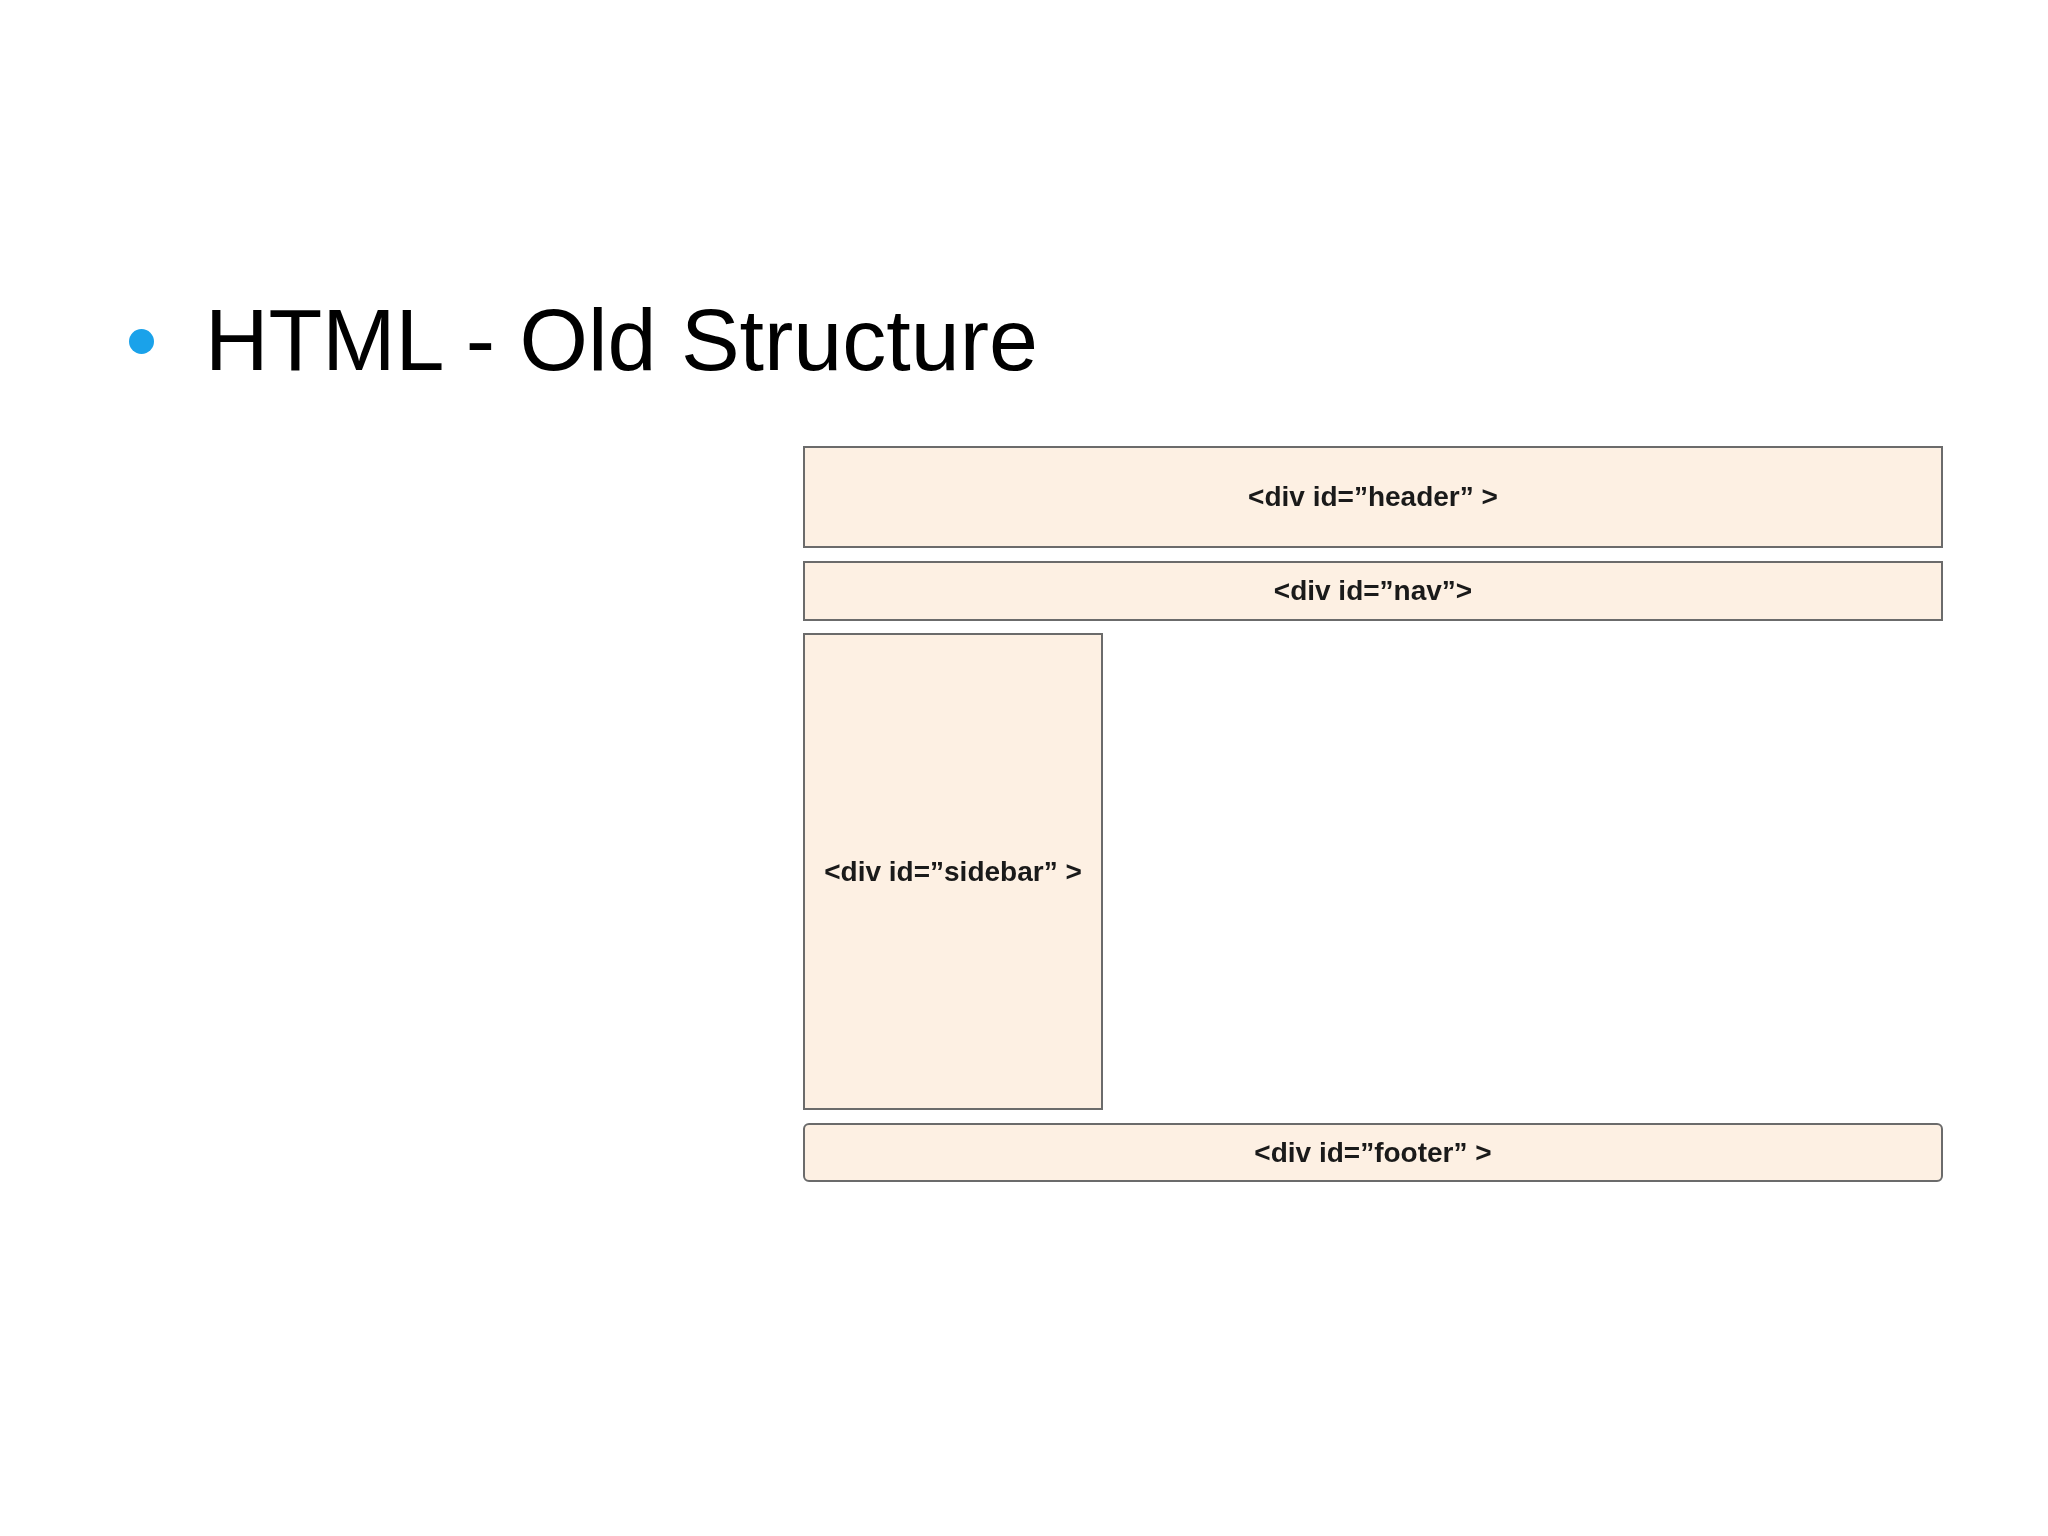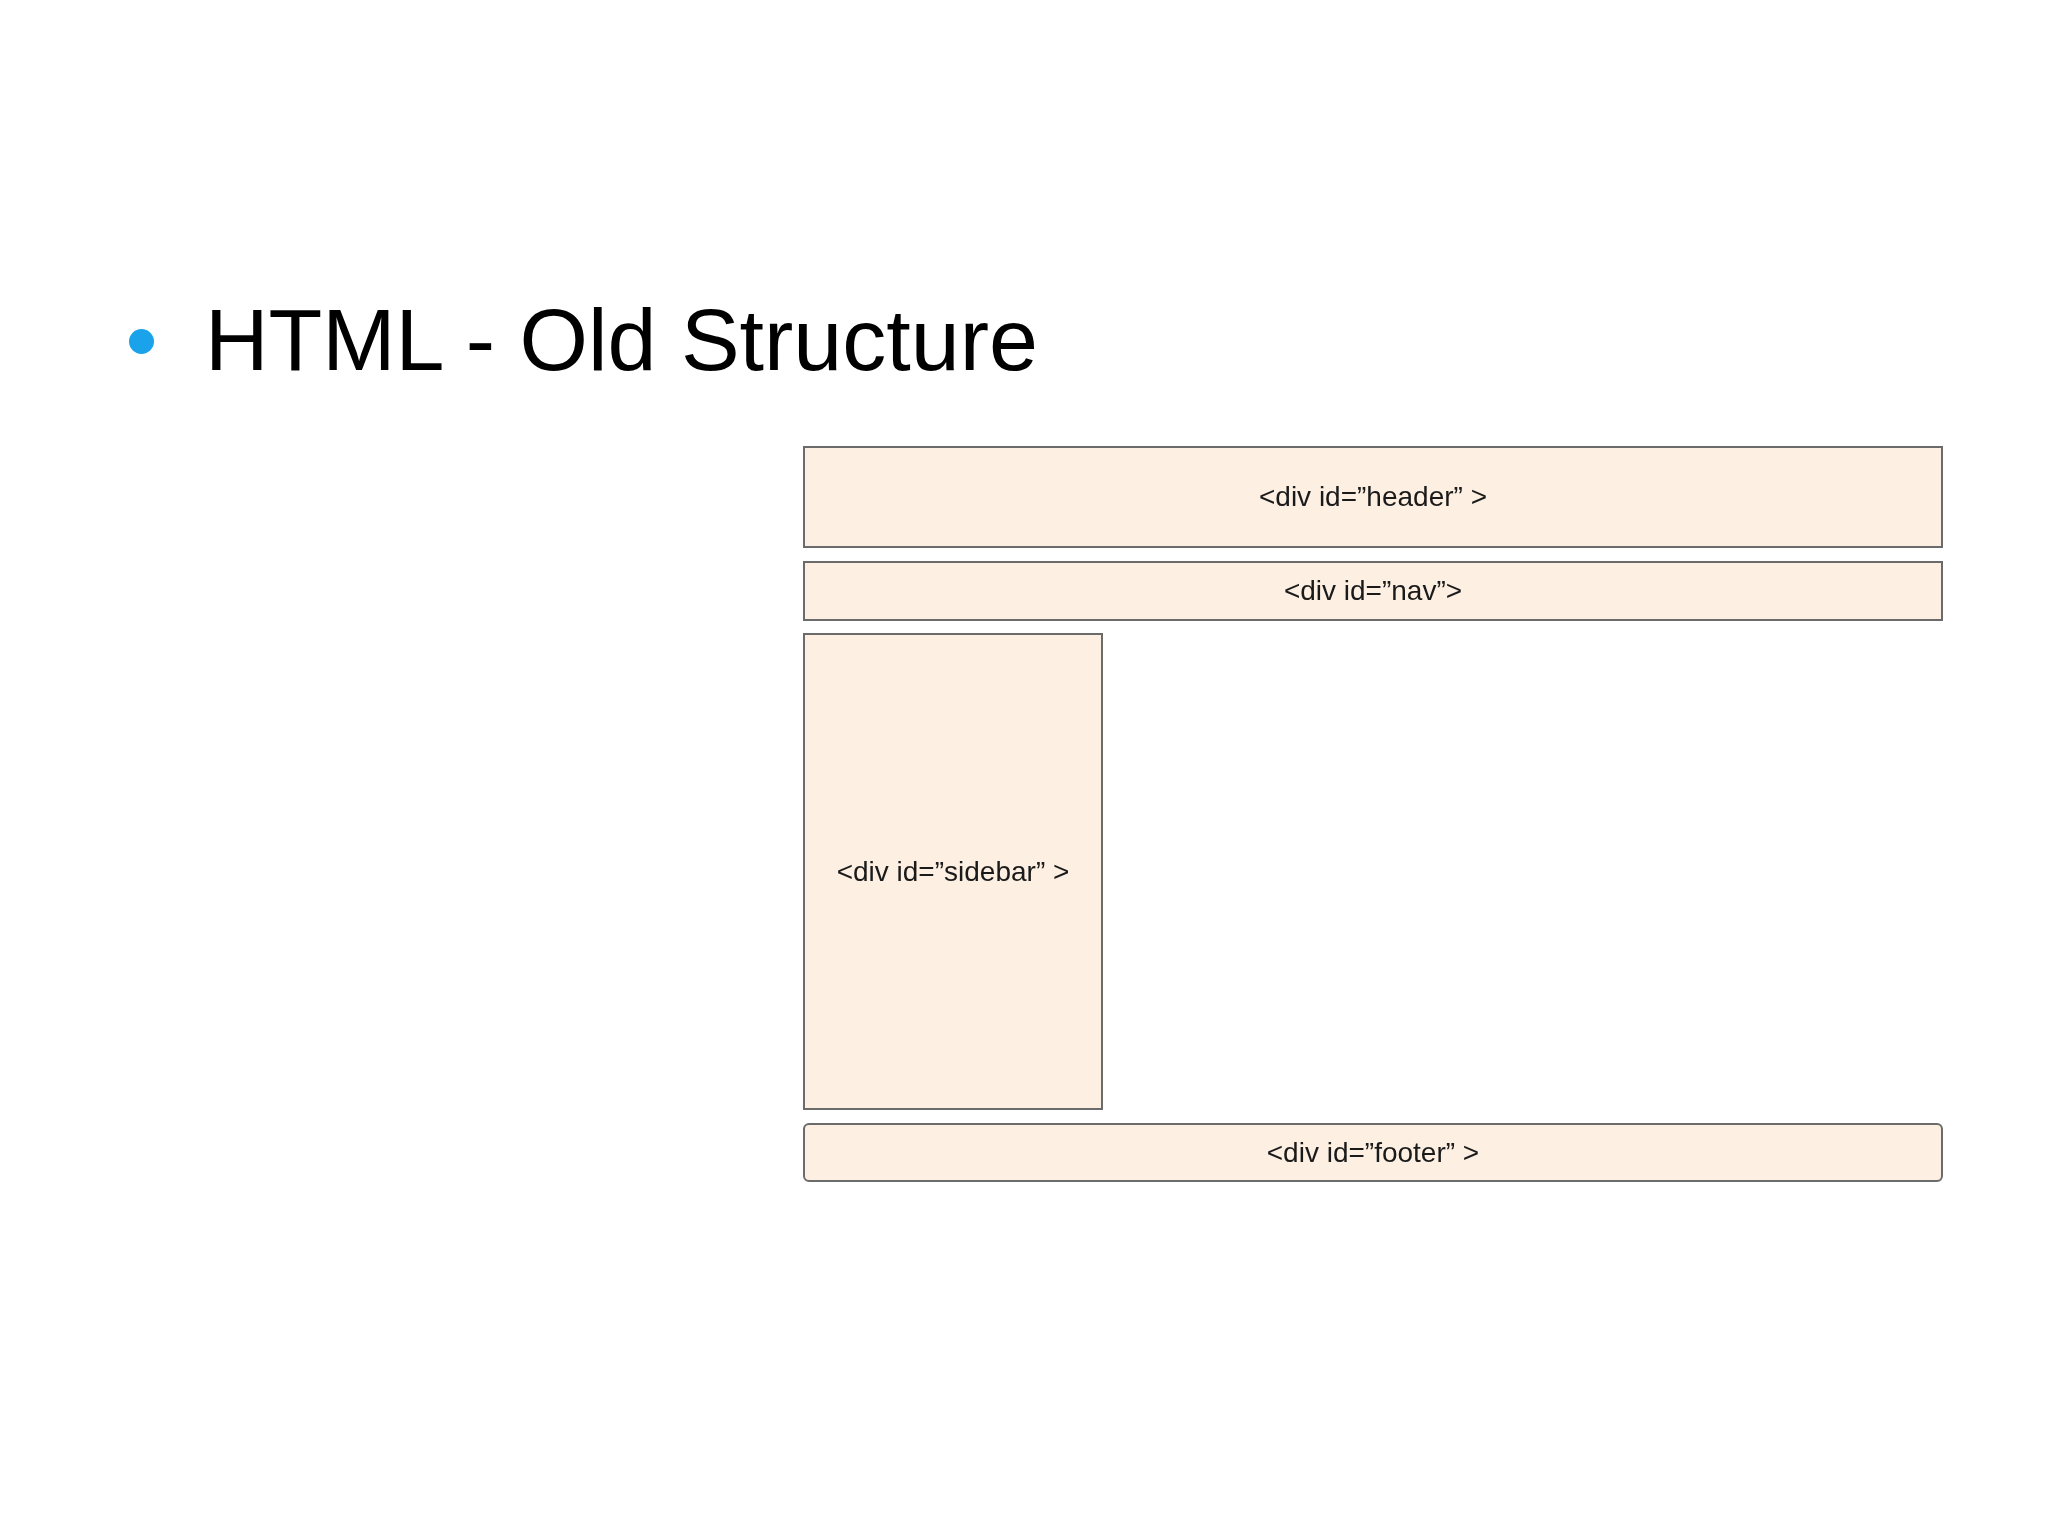--- a/index.html
+++ b/index.html
@@ -58,21 +58,21 @@
   .box {
     position: absolute;
     background: var(--color-box-fill);
     border: 2px solid var(--color-box-border);
     display: flex;
     align-items: center;
     justify-content: center;
   }
   .box-label {
     font-size: 28px;
-    font-weight: 400;
+    font-weight: 700;
     color: var(--color-label-text);
     white-space: nowrap;
     text-align: center;
   }
   .box-header  { left: 0;      top: 0;     width: 1140px; height: 102px; }
   .box-nav     { left: 0;      top: 115px; width: 1140px; height: 60px;  }
   .box-sidebar { left: 0;      top: 187px; width: 300px;  height: 477px; }
   .box-content { left: 313px;  top: 187px; width: 827px;  height: 477px; }
   .box-footer  { left: 0;      top: 677px; width: 1140px; height: 59px; border-radius: 6px;  }
 </style>

